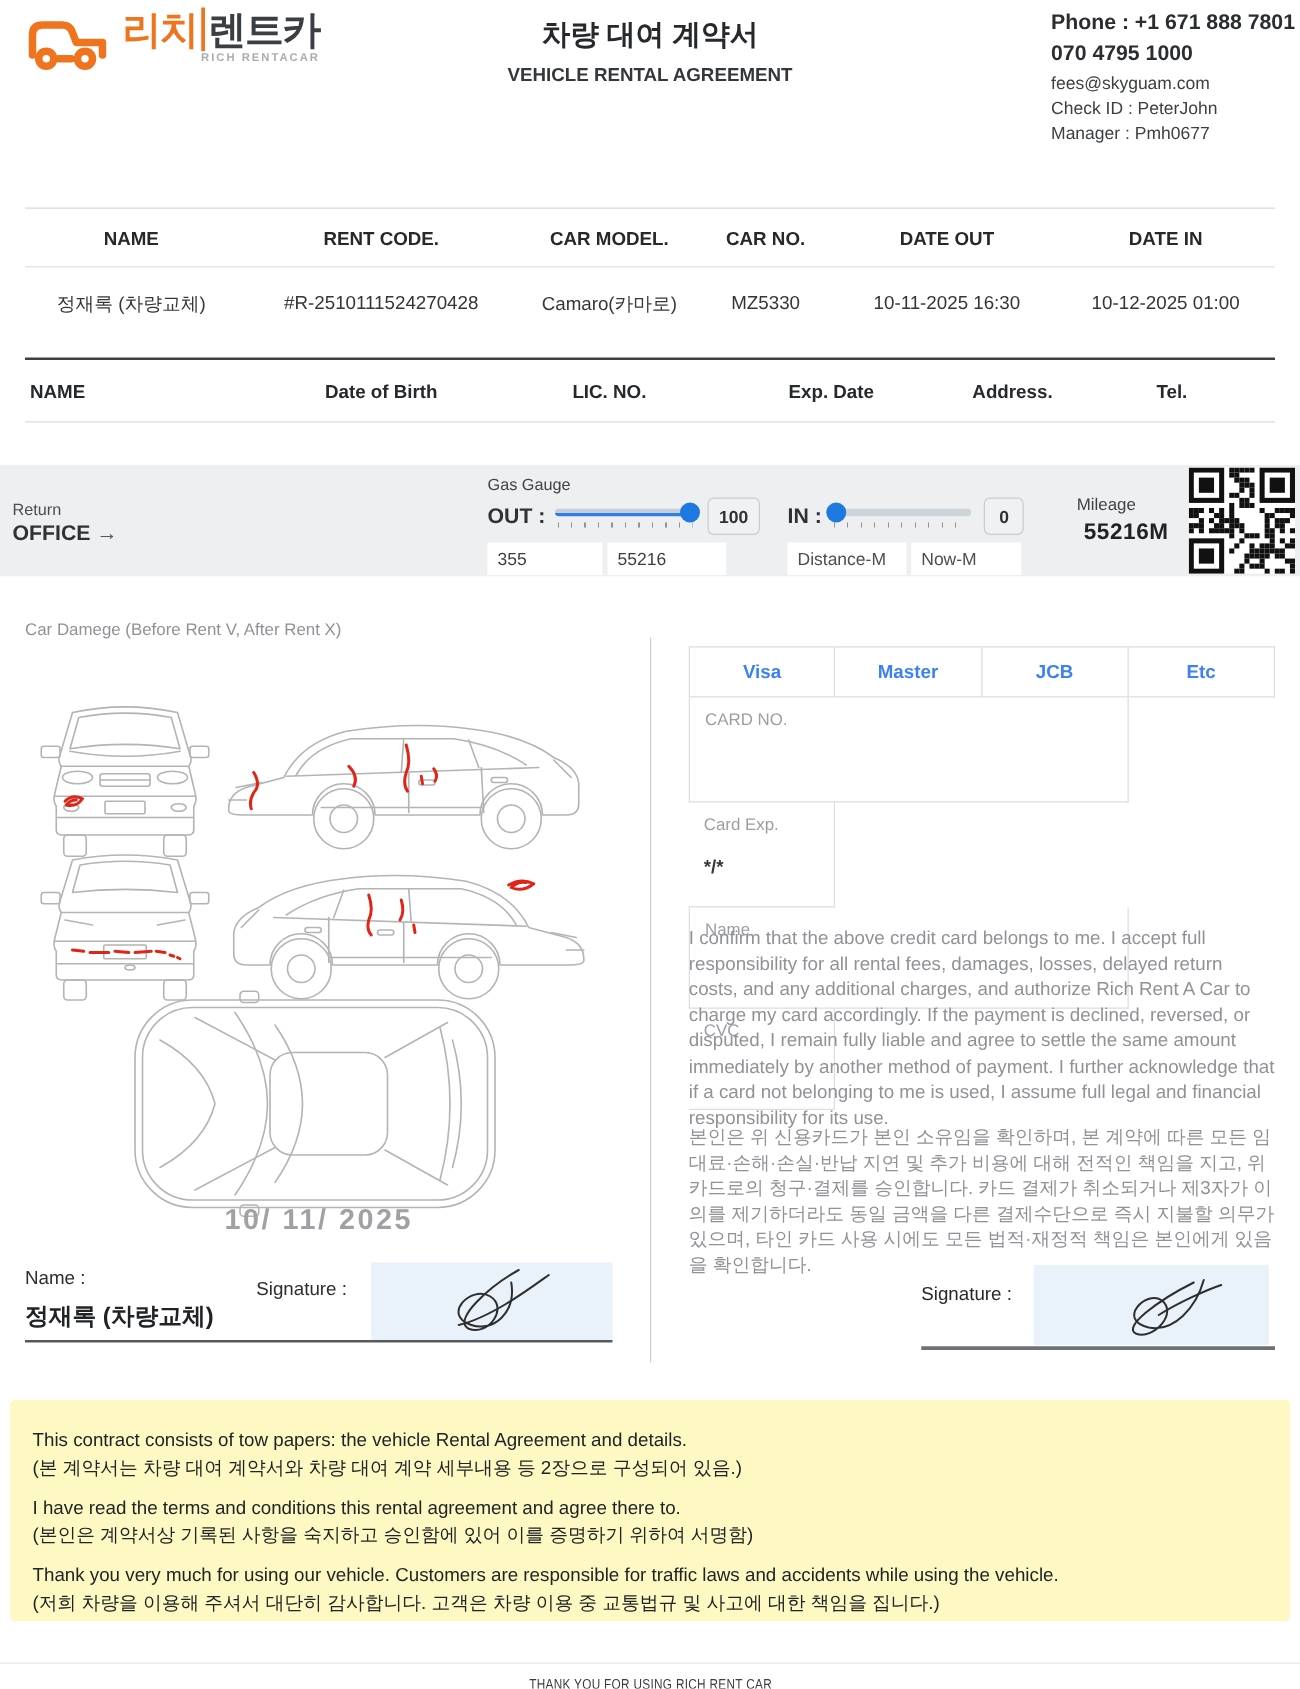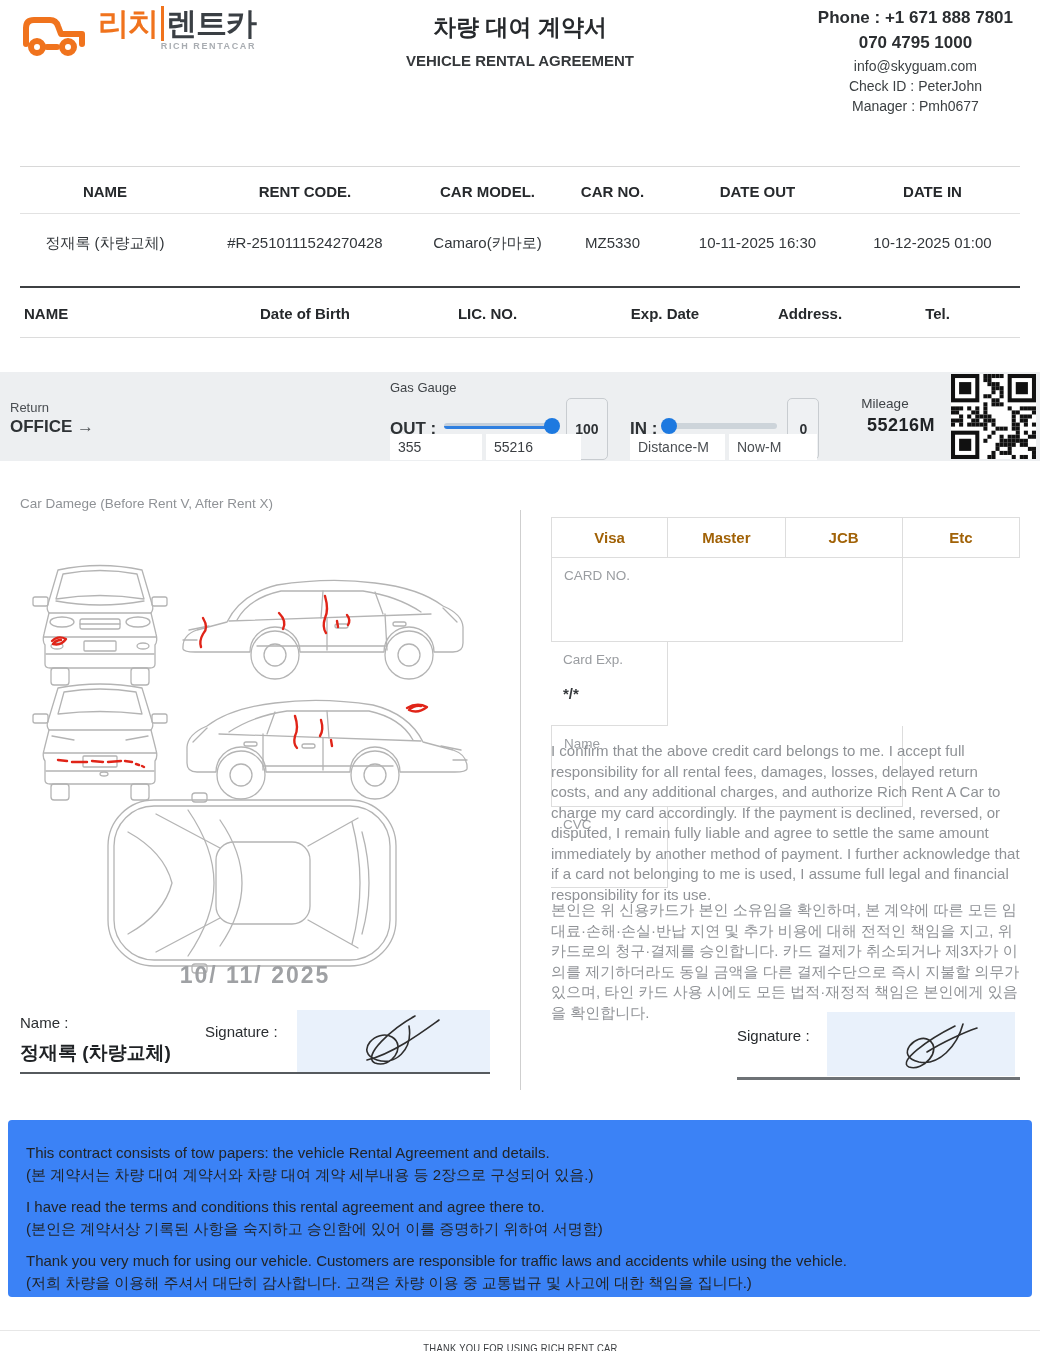--- a/index.html
+++ b/index.html
@@ -9,21 +9,21 @@
   
   .logo { position:absolute; left:20px; top:8px; display:flex; align-items:flex-start; }
   .logo-text { margin-left:6px; line-height:1; }
   .logo-kr { font-size:31px; font-weight:bold; letter-spacing:-1px; }
   .logo-kr .orange { color:#f0731d; border-right:3px solid #f0731d; padding-right:3px; margin-right:2px; }
   .logo-kr .dark { color:#3a3f44; }
   .logo-sub { font-size:9px; color:#a9adb2; letter-spacing:1.6px; margin-top:3px; text-align:right; font-weight:bold; }
   .title-block { position:absolute; left:280px; top:12px; width:480px; text-align:center; }
   .title-ko { font-size:23px; font-weight:bold; color:#26292c; }
   .title-en { font-size:15px; font-weight:bold; color:#35383b; margin-top:9px; }
-  .contact { position:absolute; right:27px; top:8px; text-align:center; }
+  .contact { position:absolute; right:4px; top:8px; text-align:left; }
   .contact div { font-size:14px; color:#3c4043; margin-bottom:4px; }
   .contact .big { font-size:17px; font-weight:bold; color:#2b2e31; margin-bottom:5px; }
 
   
   .tbl { position:absolute; left:20px; width:1000px; }
   .tbl-row { display:flex; }
   .tbl-cell { font-size:15px; text-align:center; }
   .t1 { top:166px; border-top:1px solid #d8d8d8; }
   .t1 .hdr { border-bottom:1px solid #e2e2e2; }
   .t1 .hdr .tbl-cell { font-weight:bold; color:#26292c; padding:16px 4px 13px; }
@@ -43,21 +43,21 @@
   .slider-row { position:absolute; display:flex; align-items:center; }
   .out-row { left:390px; top:26px; } .in-row { left:630px; top:26px; }
   .slider-word { font-size:17px; font-weight:bold; color:#2e3235; margin-right:8px; }
   .slider { position:relative; width:112px; height:30px; }
   .slider .track { position:absolute; top:9px; left:0; width:112px; height:6px; border-radius:3px; background:#cdd4da; }
   .slider .track.filled { background:linear-gradient(to bottom,#c4cfdb 0 55%,#2f7fe0 55% 100%); }
   .slider .ticks { position:absolute; top:20px; left:2px; width:108px; height:4px;
       background:repeating-linear-gradient(to right,#8f9397 0 1px,transparent 1px 10.8px); }
   .slider .thumb { position:absolute; top:4px; width:16px; height:16px; border-radius:50%; background:#1d79e0; }
   .thumb.right { right:-4px; } .thumb.left { left:-4px; }
-  .val-box { margin-left:10px; min-width:32px; padding:22px 8px; border:1px solid #c8ccd0; border-radius:5px;
+  .val-box { margin-left:10px; min-width:32px; padding:6px 8px; border:1px solid #c8ccd0; border-radius:5px;
       font-size:14px; font-weight:bold; color:#2e3235; text-align:center; background:#eff1f3; }
   .bar-input { position:absolute; height:26px; border:none; background:#fff; font-size:14px; color:#3a3e42;
       padding:0 8px; font-family:"Liberation Sans",sans-serif; }
   .bar-input::placeholder { color:#4a4e52; opacity:1; }
   .i-355 { left:390px; top:62px; width:92px; }
   .i-55216 { left:486px; top:62px; width:95px; }
   .i-dist { left:630px; top:62px; width:95px; }
   .i-now { left:729px; top:62px; width:88px; }
   .mileage { position:absolute; left:835px; top:24px; width:100px; text-align:center; }
   .mileage .lbl { font-size:13.5px; color:#3f4347; }
@@ -81,37 +81,37 @@
   .pad-left { left:297px; top:1010px; width:193px; height:62px; }
   .sig-line-left { position:absolute; left:20px; top:1072px; width:470px; height:2px; background:#565a5e; }
   .sig-lbl-right { position:absolute; left:737px; top:1027px; font-size:15px; color:#26292c; }
   .pad-right { left:827px; top:1012px; width:188px; height:64px; }
   .sig-line-right { position:absolute; left:737px; top:1077px; width:283px; height:2.5px; background:#6e7276; }
 
   
   .card-tbl { position:absolute; left:551px; top:517px; width:469px; }
   .card-hdr { display:flex; }
   .card-hdr .ct { width:117.25px; border:1px solid #ddd; border-left:none; padding:11px 0;
-      text-align:center; font-size:15px; font-weight:bold; color:#a16207; }
+      text-align:center; font-size:15px; font-weight:bold; color:#3b82f6; }
   .card-hdr .ct:first-child { border-left:1px solid #ddd; }
   .card-body-row { display:flex;flex-direction:column; }
   .card-cell { border:1px solid #ddd; border-top:none; padding:10px 12px; font-size:13.5px; color:#9a9da1; }
   .card-cell.wide { width:352px; } .card-cell.narrow { width:117px; border-left:none; }
   .row-cardno .card-cell { height:84px; }
   .row-name .card-cell { height:81px; }
   .exp-val { margin-top:18px; font-size:15px; font-weight:bold; color:#35383b; }
 
   .confirm-en { position:absolute; left:551px; top:741px; width:470px; font-size:15px;
       line-height:20.5px; color:#8f9296; }
   .confirm-ko { position:absolute; left:551px; top:900px; width:475px; font-size:15px;
       line-height:20.5px; color:#8f9296; }
 
   
   .footer-box { position:absolute; left:8px; top:1120px; width:1024px; height:177px;
-      background:#3b82f6; border-radius:4px; padding:22px 18px 0; }
+      background:#fef9c3; border-radius:4px; padding:22px 18px 0; }
   .note-group { margin-bottom:10px; }
   .note-group div { font-size:15px; line-height:22px; color:#212427; }
   .bottom-bar { position:absolute; left:0; top:1330px; width:1040px; border-top:1px solid #e7e7e7;
       text-align:center; padding-top:7px; }
   .bottom-bar span { display:inline-block; font-size:11.5px; color:#3b3e41;
       transform:scaleX(.82); letter-spacing:.3px; }
 </style>
 </head>
 <body>
 
@@ -133,21 +133,21 @@
   </div>
 
   <div class="title-block">
     <div class="title-ko">차량 대여 계약서</div>
     <div class="title-en">VEHICLE RENTAL AGREEMENT</div>
   </div>
 
   <div class="contact">
     <div class="big">Phone : +1 671 888 7801</div>
     <div class="big">070 4795 1000</div>
-    <div>info@skyguam.com</div>
+    <div>fees@skyguam.com</div>
     <div>Check ID : PeterJohn</div>
     <div>Manager : Pmh0677</div>
   </div>
 
   <div class="tbl t1">
     <div class="tbl-row hdr">
       <div class="tbl-cell c1a">NAME</div>
       <div class="tbl-cell c1b">RENT CODE.</div>
       <div class="tbl-cell c1c">CAR MODEL.</div>
       <div class="tbl-cell c1d">CAR NO.</div>

